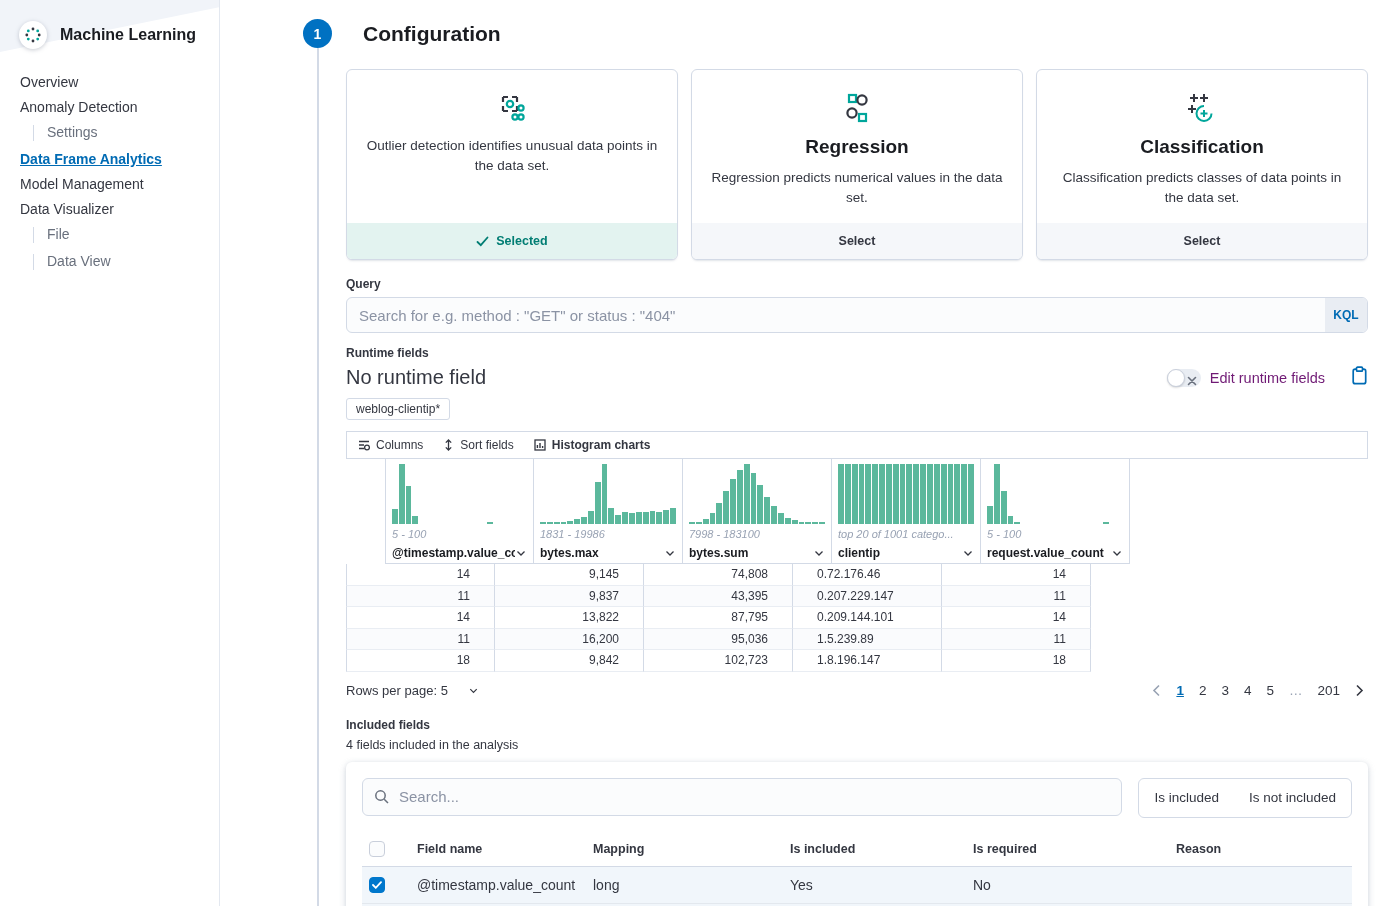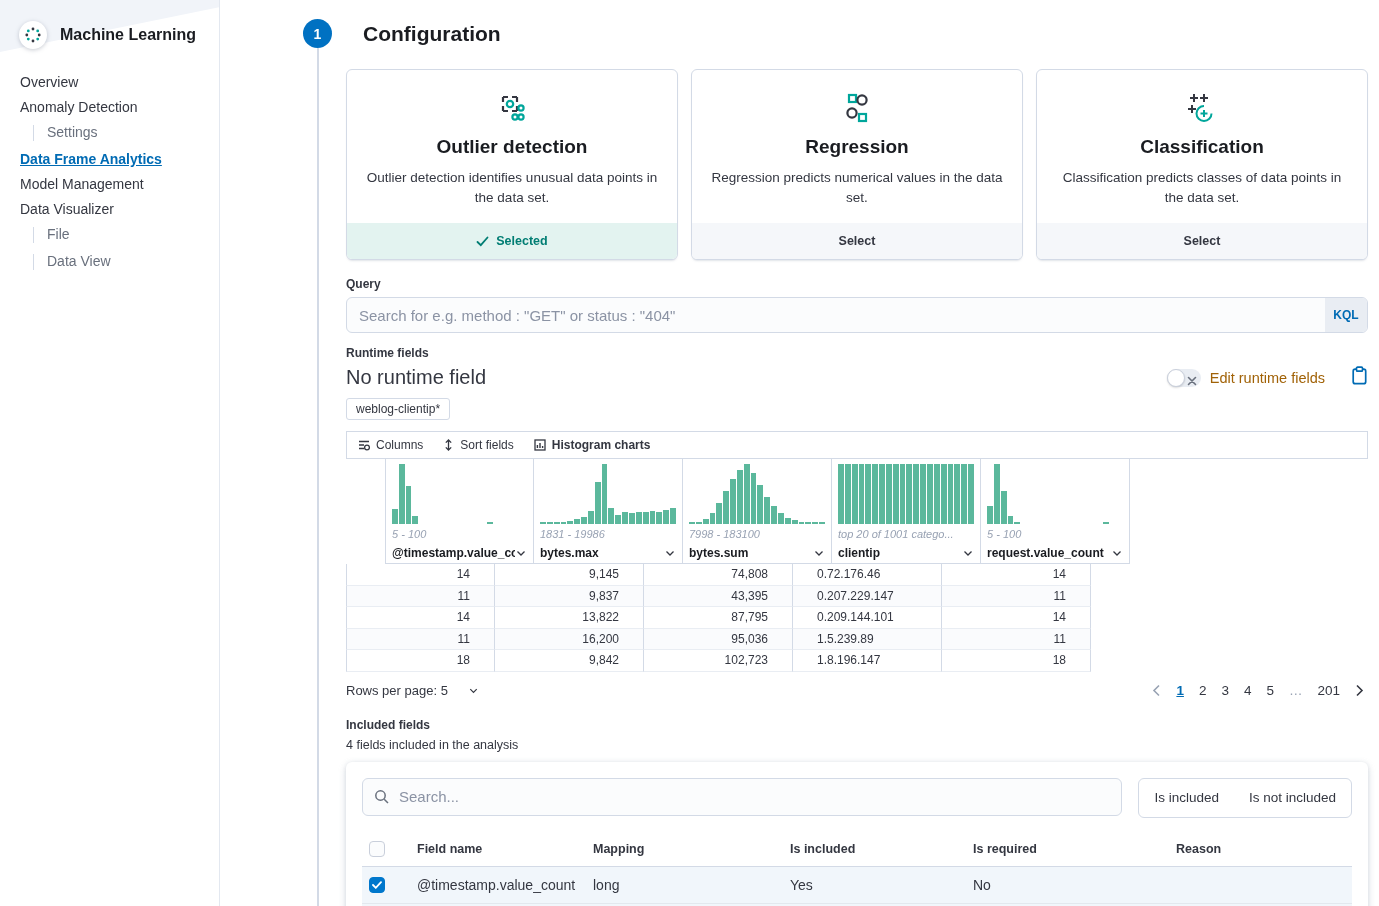--- a/index.html
+++ b/index.html
@@ -49,21 +49,21 @@
   .kql-btn { width:42px; background:#E9EDF3; color:#006BB4; font-size:12px; font-weight:700;
     display:flex; align-items:center; justify-content:center; cursor:pointer; }
 
   
   .runtime-row { display:flex; align-items:center; margin-top:3px; }
   .runtime-status { flex:1; font-size:20px; color:#343741; }
   .switch { width:34px; height:18px; border-radius:9px; background:#E9EDF3; position:relative; cursor:pointer; margin-right:9px; }
   .switch .knob { position:absolute; left:0; top:0; width:18px; height:18px; border-radius:50%; background:#fff;
     border:1px solid #C9CFDB; box-shadow:0 1px 2px rgba(0,0,0,.15); }
   .switch .x-mark { position:absolute; right:4px; top:3px; }
-  .toggle-label { font-size:14.5px; color:#a16207; margin-right:26px; }
+  .toggle-label { font-size:14.5px; color:#701a75; margin-right:26px; }
   .index-badge { display:inline-block; border:1px solid #D3DAE6; border-radius:3px; padding:3px 9px;
     font-size:12px; color:#343741; margin-top:9px; background:#fff; }
 
   
   .grid { margin-top:11px; }
   .grid-toolbar { height:28px; border:1px solid #D3DAE6; display:flex; align-items:center; gap:20px;
     padding:0 11px; font-size:12px; color:#343741; background:#fff; }
   .tbtn { display:flex; align-items:center; gap:6px; cursor:pointer; }
   .tbtn.active { font-weight:700; }
   .grid-cols { display:flex;padding-left:39px; }
@@ -162,21 +162,20 @@
         <div class="card-body">
           <div class="card-icon">
             <svg width="40" height="36" viewBox="0 0 40 36">
               <path d="M11 6 h5 M11 6 v5 M25 6 h-5 M25 6 v5 M11 20 h5 M11 20 v-5 M25 20 h-5 M25 20 v-5" stroke="#343741" stroke-width="2.2" fill="none"></path>
               <circle cx="18" cy="13" r="3.2" stroke="#00A69B" stroke-width="2.2" fill="none"></circle>
               <circle cx="29" cy="17" r="2.6" stroke="#00A69B" stroke-width="2.2" fill="none"></circle>
               <circle cx="23" cy="26" r="2.6" stroke="#00A69B" stroke-width="2.2" fill="none"></circle>
               <circle cx="29" cy="26" r="2.6" stroke="#00A69B" stroke-width="2.2" fill="none"></circle>
             </svg>
           </div>
-          <div class="card-title">Outlier detection</div>
           <div class="card-desc">Outlier detection identifies unusual data points in the data set.</div>
         </div>
         <div class="card-footer">
           <svg width="13" height="11" viewBox="0 0 13 11">
               <path d="M1.5 6 L4.8 9.2 L11.5 1.5" stroke="#017D73" stroke-width="1.8" fill="none" stroke-linecap="round"></path>
             </svg>
           <span>Selected</span>
         </div>
       </div>
 

